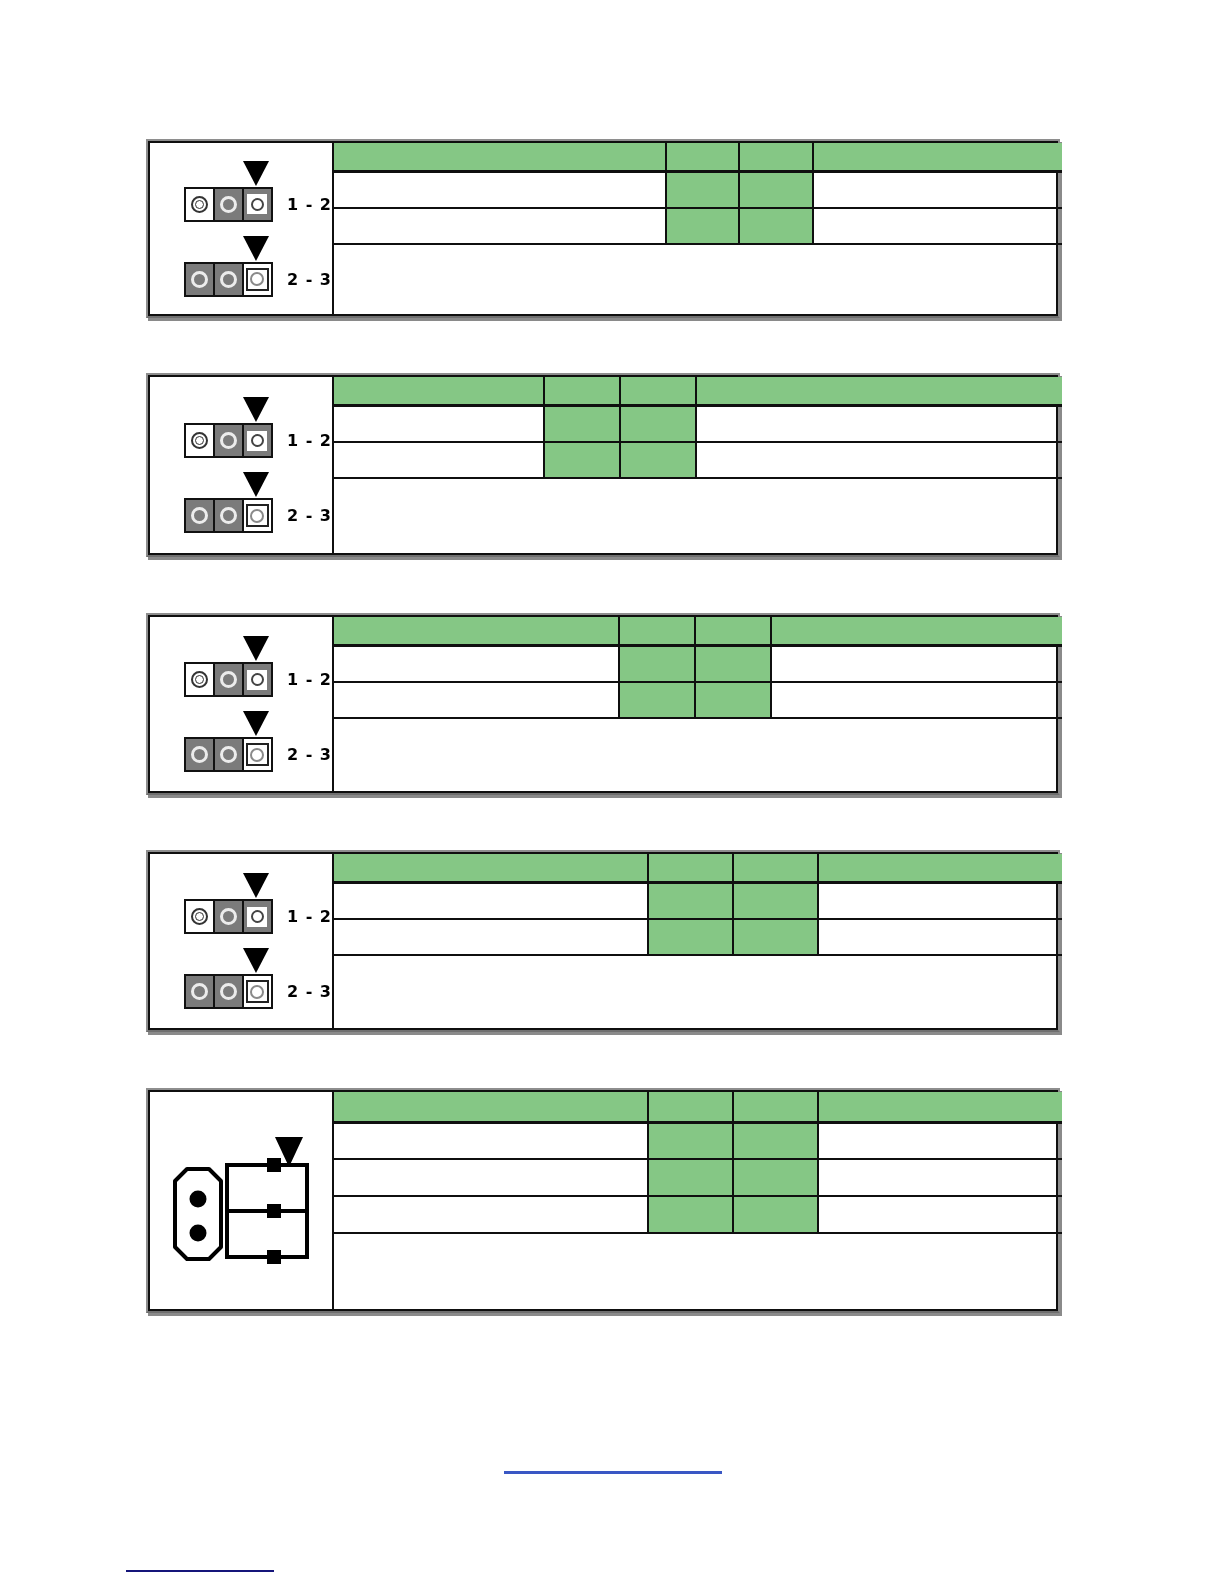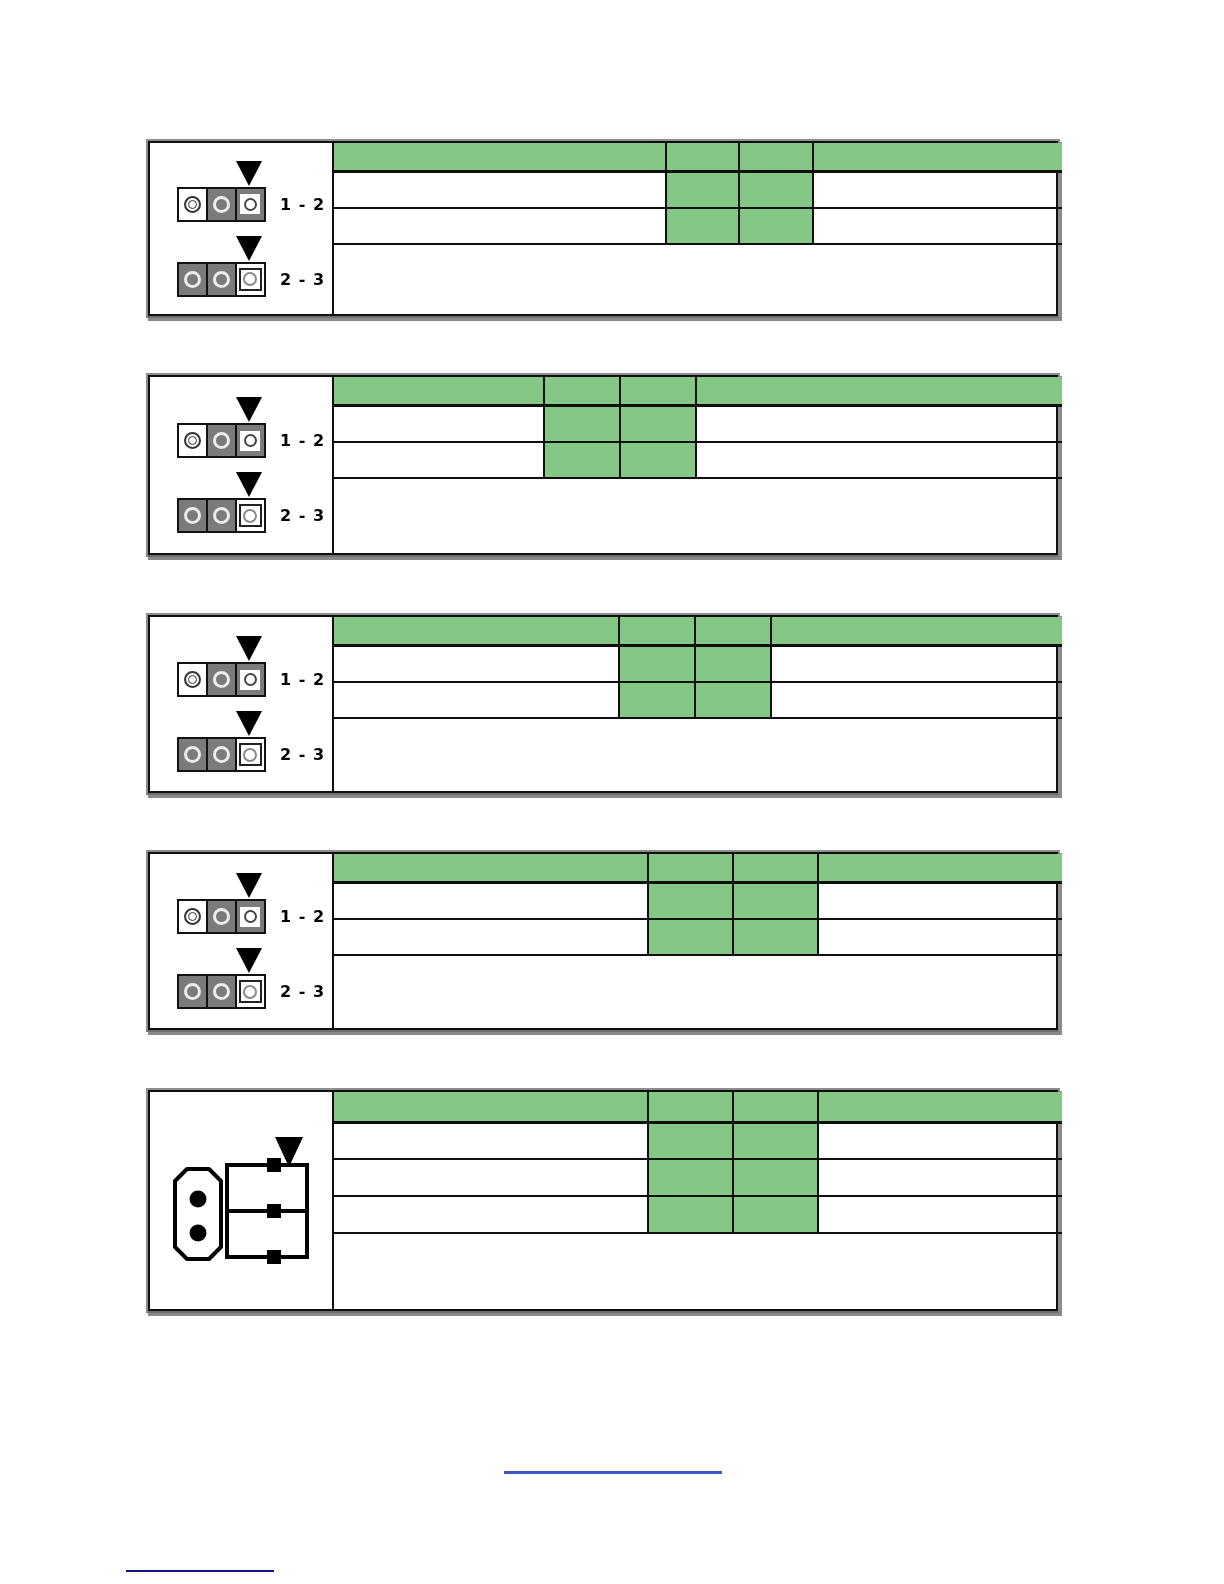--- a/index.html
+++ b/index.html
@@ -8,21 +8,21 @@
 
   
   .block{position:absolute;left:146px;width:914px;background:#fff;
          border:2px solid #8e8e8e;border-bottom-color:#6f6f6f;
          box-shadow:2px 3px 0 #8a8a8a;box-sizing:border-box;}
   .block-inner{display:flex;border:2px solid #0f0f0f;height:100%;box-sizing:border-box;background:#fff;}
 
   
   .diagram-panel{flex:0 0 184px;width:184px;border-right:2px solid #0f0f0f;
                  display:flex;flex-direction:column;justify-content:center;
-                 align-items:center;gap:14px;box-sizing:border-box;padding:4px 0 4px 20px;}
+                 align-items:flex-end;gap:14px;box-sizing:border-box;padding:4px 0 4px 20px;}
   .jgroup{display:flex;align-items:flex-end;gap:14px;}
   .jstack{display:flex;flex-direction:column;}
   .jarrow{width:0;height:0;border-left:13px solid transparent;border-right:13px solid transparent;
           border-top:25px solid #000;margin-left:59px;margin-bottom:1px;}
   .jpins{display:flex;}
   .jpin{width:31px;height:35px;border:2px solid #111;margin-left:-2px;background:#fff;
         display:flex;align-items:center;justify-content:center;box-sizing:border-box;}
   .jpin:first-child{margin-left:0;}
   .jpin.cap{background:#7b7b7b;}
   .ring{width:17px;height:17px;border-radius:50%;box-sizing:border-box;display:flex;

